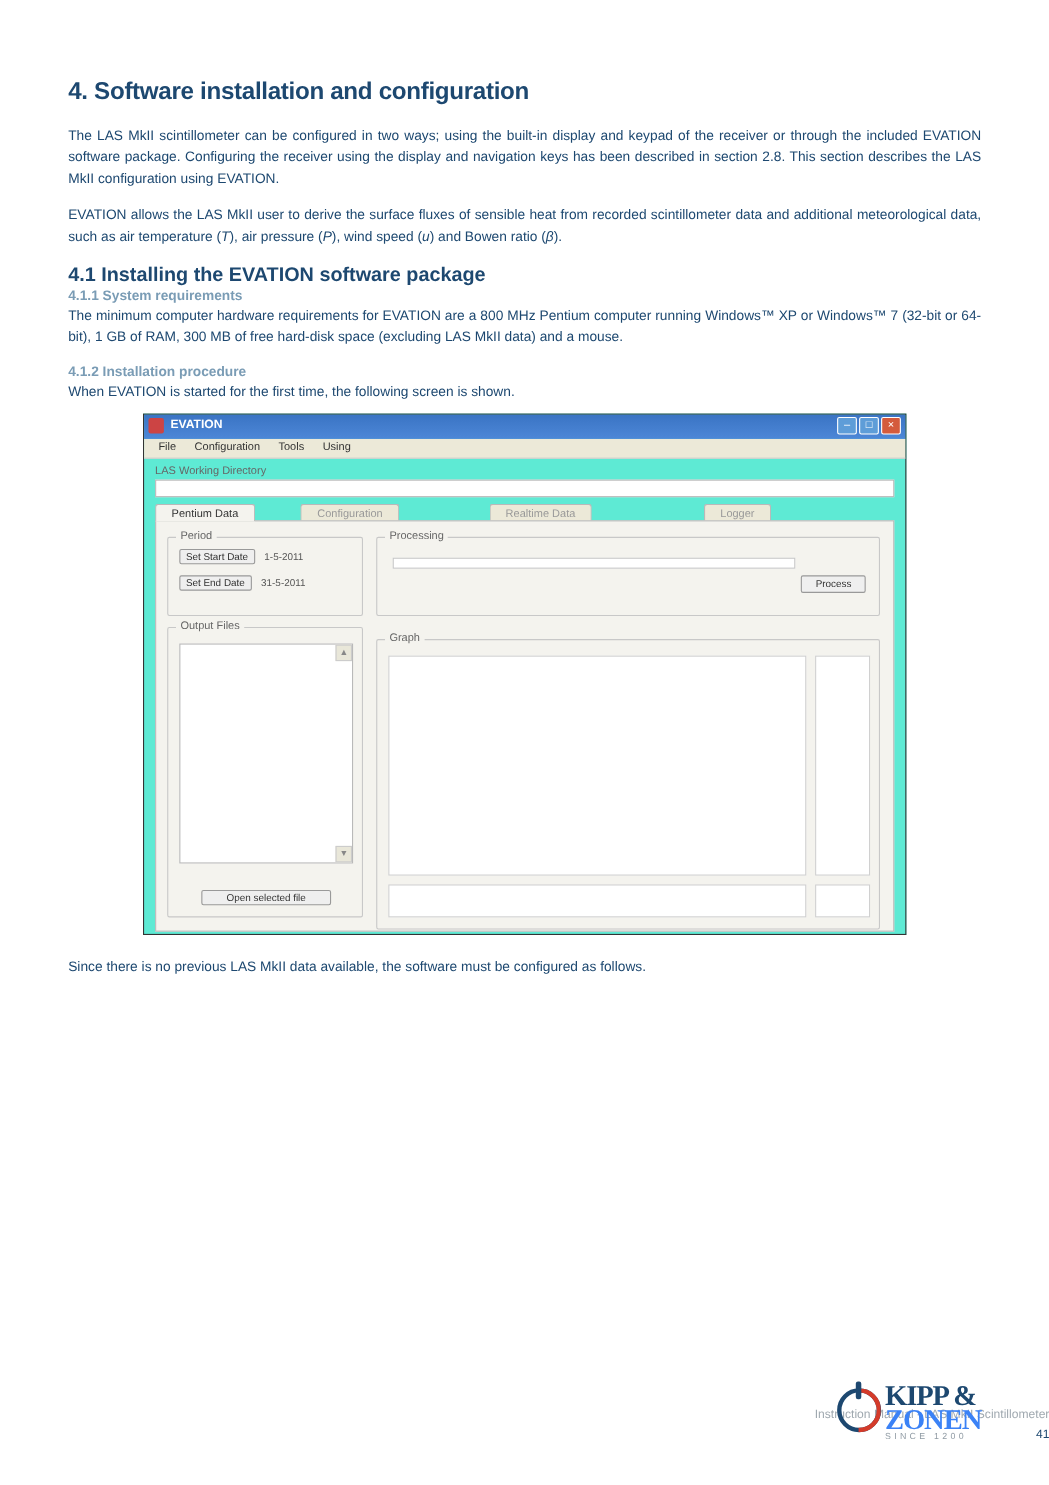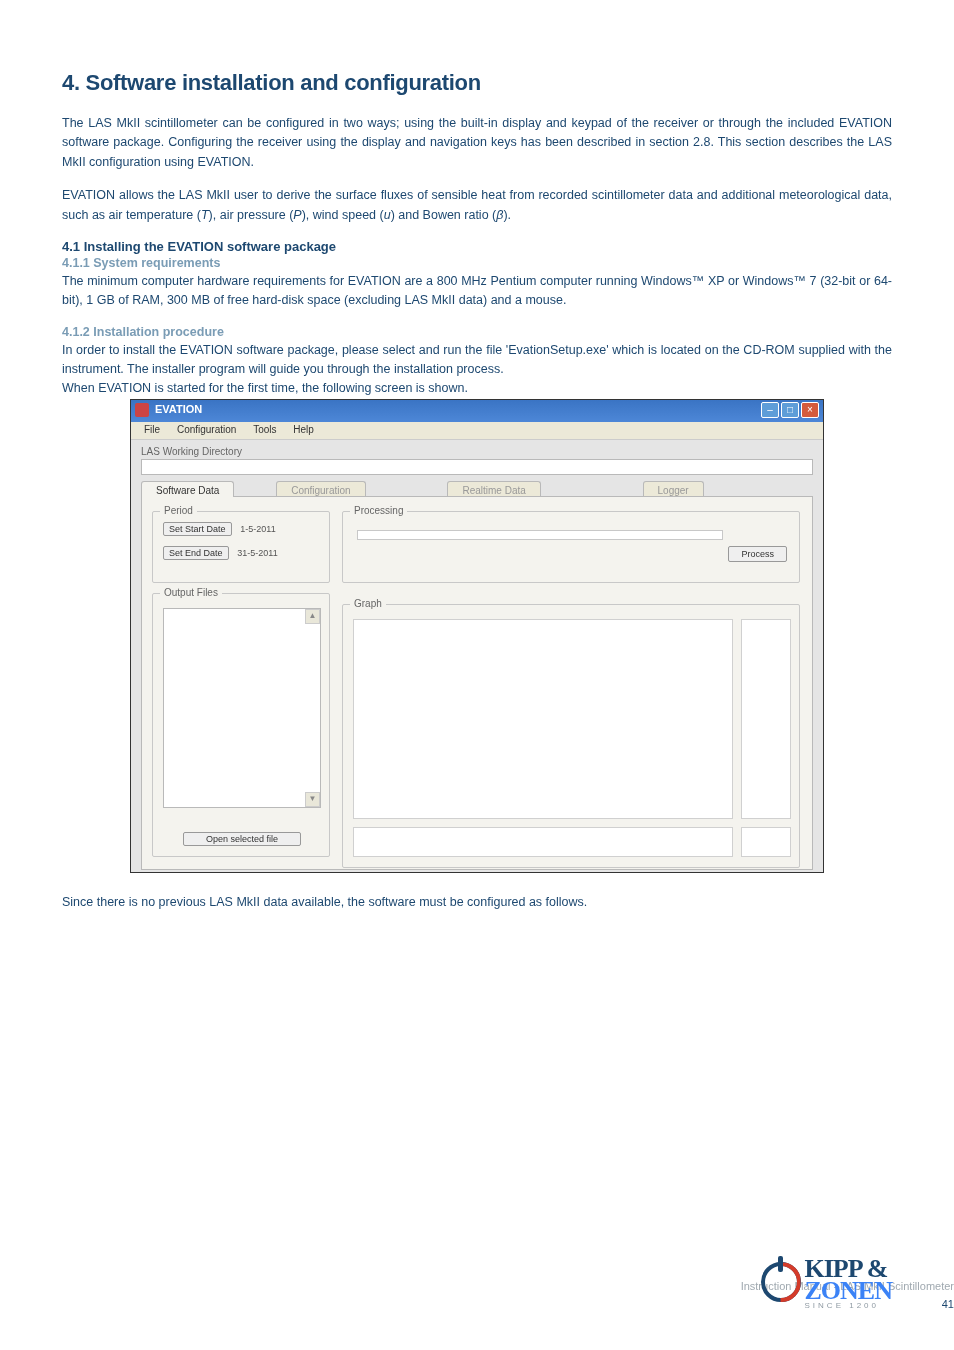--- a/index.html
+++ b/index.html
@@ -5,32 +5,32 @@
     * { margin: 0; padding: 0; box-sizing: border-box; }
     body { font-family: Arial, sans-serif; background: #fff; width: 954px; height: 1350px; position: relative; }
     
     .page { padding: 70px 62px 50px 62px; color: #1d4870; }
     
     h1 { font-size: 22px; font-weight: bold; color: #1d4870; margin-bottom: 18px; letter-spacing: -0.3px; }
     
     .body-text { font-size: 12.5px; line-height: 1.55; color: #1d4870; text-align: justify; }
     .para { margin-bottom: 14px; }
     
-    h2 { font-size: 13px; font-weight: bold; color: #1d4870; margin-top: 8px; margin-bottom: 2px; }
+    h2 { font-size: 18px; font-weight: bold; color: #1d4870; margin-top: 8px; margin-bottom: 2px; }
     h3 { font-size: 12.5px; font-weight: bold; color: #7a9cb5; margin-bottom: 2px; margin-top: 2px; }
     
     .note-row { margin: 12px 0 18px 0; }
     .note-label { color: #6aa9d6; font-size: 12.5px; font-weight: bold; display: inline-block; width: 74px; margin-left: 18px; }
     .note-text { font-size: 12.5px; color: #1d4870; }
     
     .italic { font-style: italic; }
     .sub { font-size: 9px; vertical-align: sub; }
     
     
-    .screenshot { width: 694px; height: 474px; margin: 0 auto 20px auto; position: relative; background: #e5e5e5; border: 1px solid #333; font-family: Tahoma, sans-serif; font-size: 10px; color: #333; }
+    .screenshot { width: 694px; height: 474px; margin: 10px auto 20px auto; position: relative; background: #5eead4; border: 1px solid #333; font-family: Tahoma, sans-serif; font-size: 10px; color: #333; }
     .titlebar { height: 22px; background: linear-gradient(#3a74c4,#4d87d7); position: relative; }
     .titlebar-icon { position: absolute; left: 4px; top: 3px; width: 14px; height: 14px; background: #c44; border-radius: 2px; }
     .titlebar-text { position: absolute; left: 24px; top: 3px; color: #fff; font-weight: bold; font-size: 11px; }
     .winbtns { position: absolute; right: 4px; top: 2px; display: flex; gap: 2px; }
     .winbtn { width: 18px; height: 16px; background: #5e9dd8; border: 1px solid #fff; border-radius: 2px; color: #fff; text-align: center; line-height: 13px; font-size: 10px; }
     .winbtn.close { background: #d45b3c; }
     .menubar { height: 18px; background: #ece9d8; padding-left: 6px; border-bottom: 1px solid #ccc; }
     .menuitem { display: inline-block; padding: 2px 7px; font-size: 10px; }
     .lwd { margin: 6px 10px 4px 10px; font-size: 10px; color: #666; }
     .lwd-field { height: 16px; background: #fff; border: 1px solid #b9b9b9; margin-top: 2px; }
@@ -89,47 +89,46 @@
   <p class="body-text para">
     <span>EVATION allows the LAS MkII user to derive the surface fluxes of sensible heat from recorded scintillometer data and additional meteorological data, such as air temperature (</span><span class="italic">T</span><span>), air pressure (</span><span class="italic">P</span><span>), wind speed (</span><span class="italic">u</span><span>) and Bowen ratio (</span><span class="italic">β</span><span>).</span>
   </p>
 
 
   <h2>4.1 Installing the EVATION software package</h2>
   <h3>4.1.1 System requirements</h3>
   <p class="body-text para">The minimum computer hardware requirements for EVATION are a 800 MHz Pentium computer running Windows™ XP or Windows™ 7 (32-bit or 64-bit), 1 GB of RAM, 300 MB of free hard-disk space (excluding LAS MkII data) and a mouse.</p>
 
   <h3>4.1.2 Installation procedure</h3>
-  <p class="body-text">In order to install the EVATION software package, please select and run the file 'EvationSetup.exe' which is located on the CD-ROM supplied with the instrument. The installer program will guide you through the installation process.</p>
 
 
   <p class="body-text">When EVATION is started for the first time, the following screen is shown.</p>
 
   <div class="screenshot">
     <div class="titlebar">
       <div class="titlebar-icon"></div>
       <div class="titlebar-text">EVATION</div>
       <div class="winbtns">
         <div class="winbtn">–</div>
         <div class="winbtn">□</div>
         <div class="winbtn close">×</div>
       </div>
     </div>
     <div class="menubar">
       <span class="menuitem">File</span>
       <span class="menuitem">Configuration</span>
       <span class="menuitem">Tools</span>
-      <span class="menuitem">Help</span>
+      <span class="menuitem">Using</span>
     </div>
     <div class="lwd">
       <div>LAS Working Directory</div>
       <div class="lwd-field"></div>
     </div>
     <div class="tabs">
-      <div class="tablabel first">Software Data</div>
+      <div class="tablabel first">Pentium Data</div>
       <div class="tablabel" style="margin-left:40px">Configuration</div>
       <div class="tablabel" style="margin-left:80px">Realtime Data</div>
       <div class="tablabel" style="margin-left:100px">Logger</div>
       <div class="tabpanel">
         <div class="groupbox gb-period">
           <div class="groupbox-label">Period</div>
           <div class="date-row">
             <span class="sbtn">Set Start Date</span>
             <span class="date-val">1-5-2011</span>
           </div>

